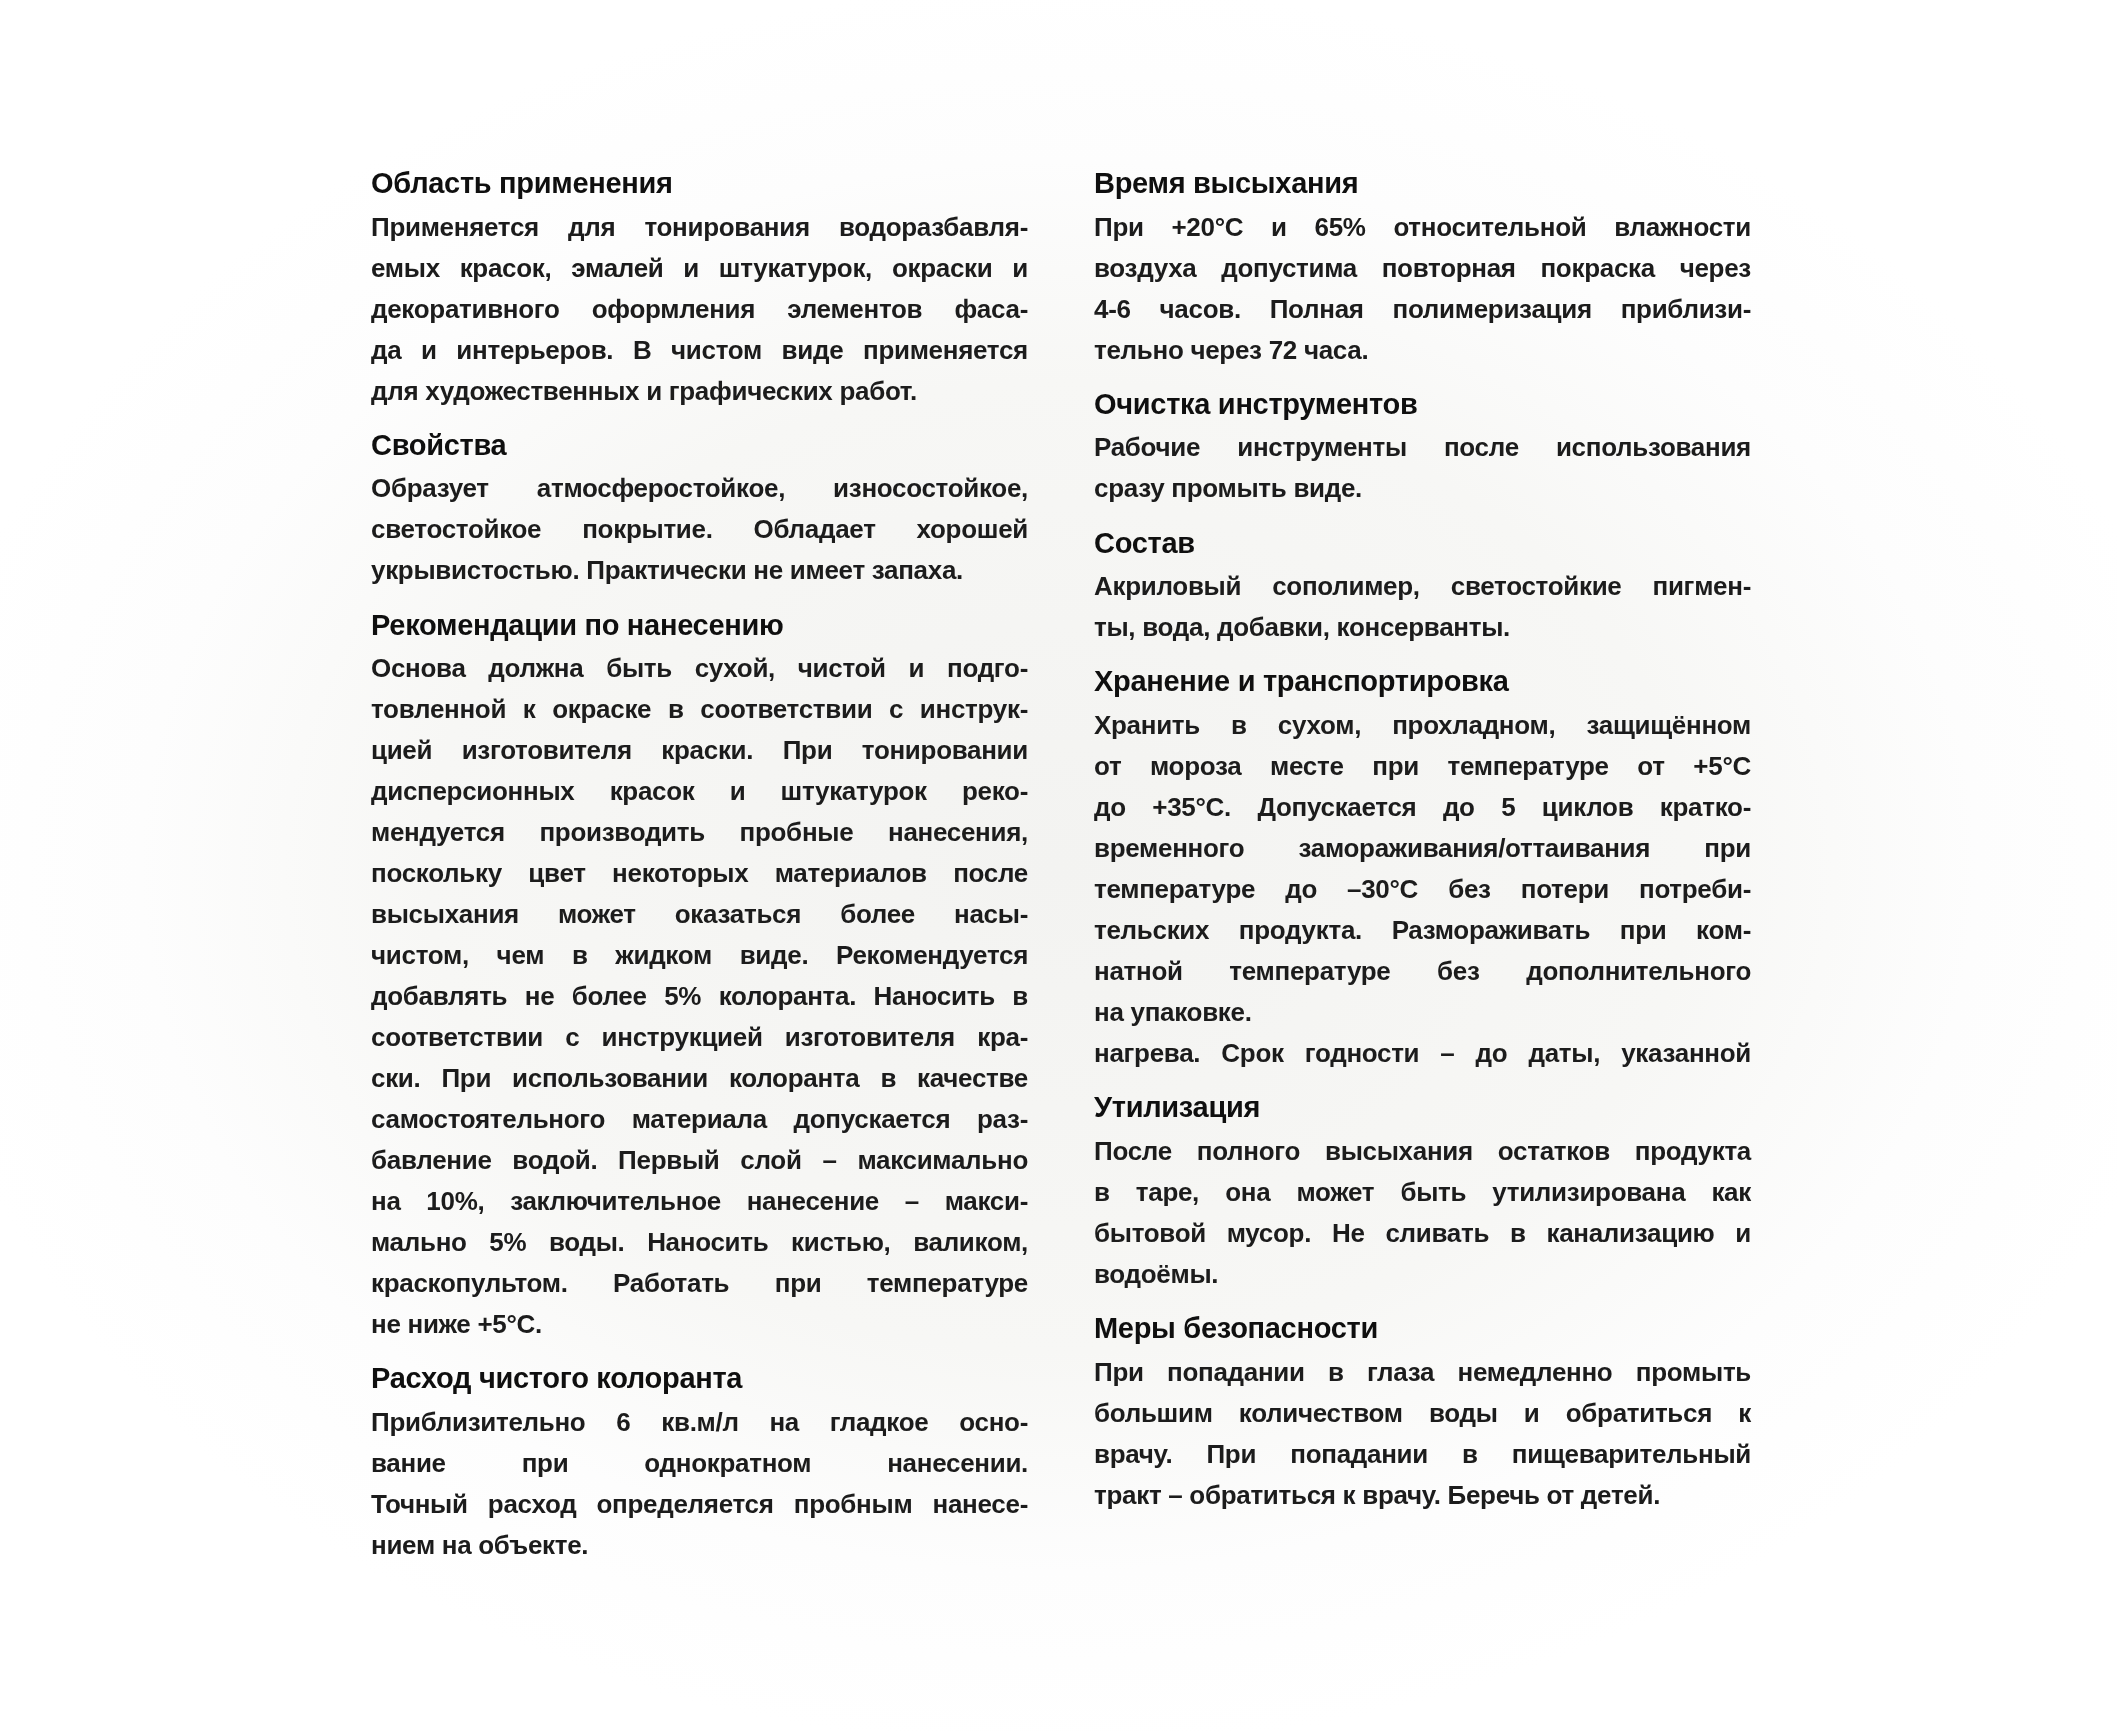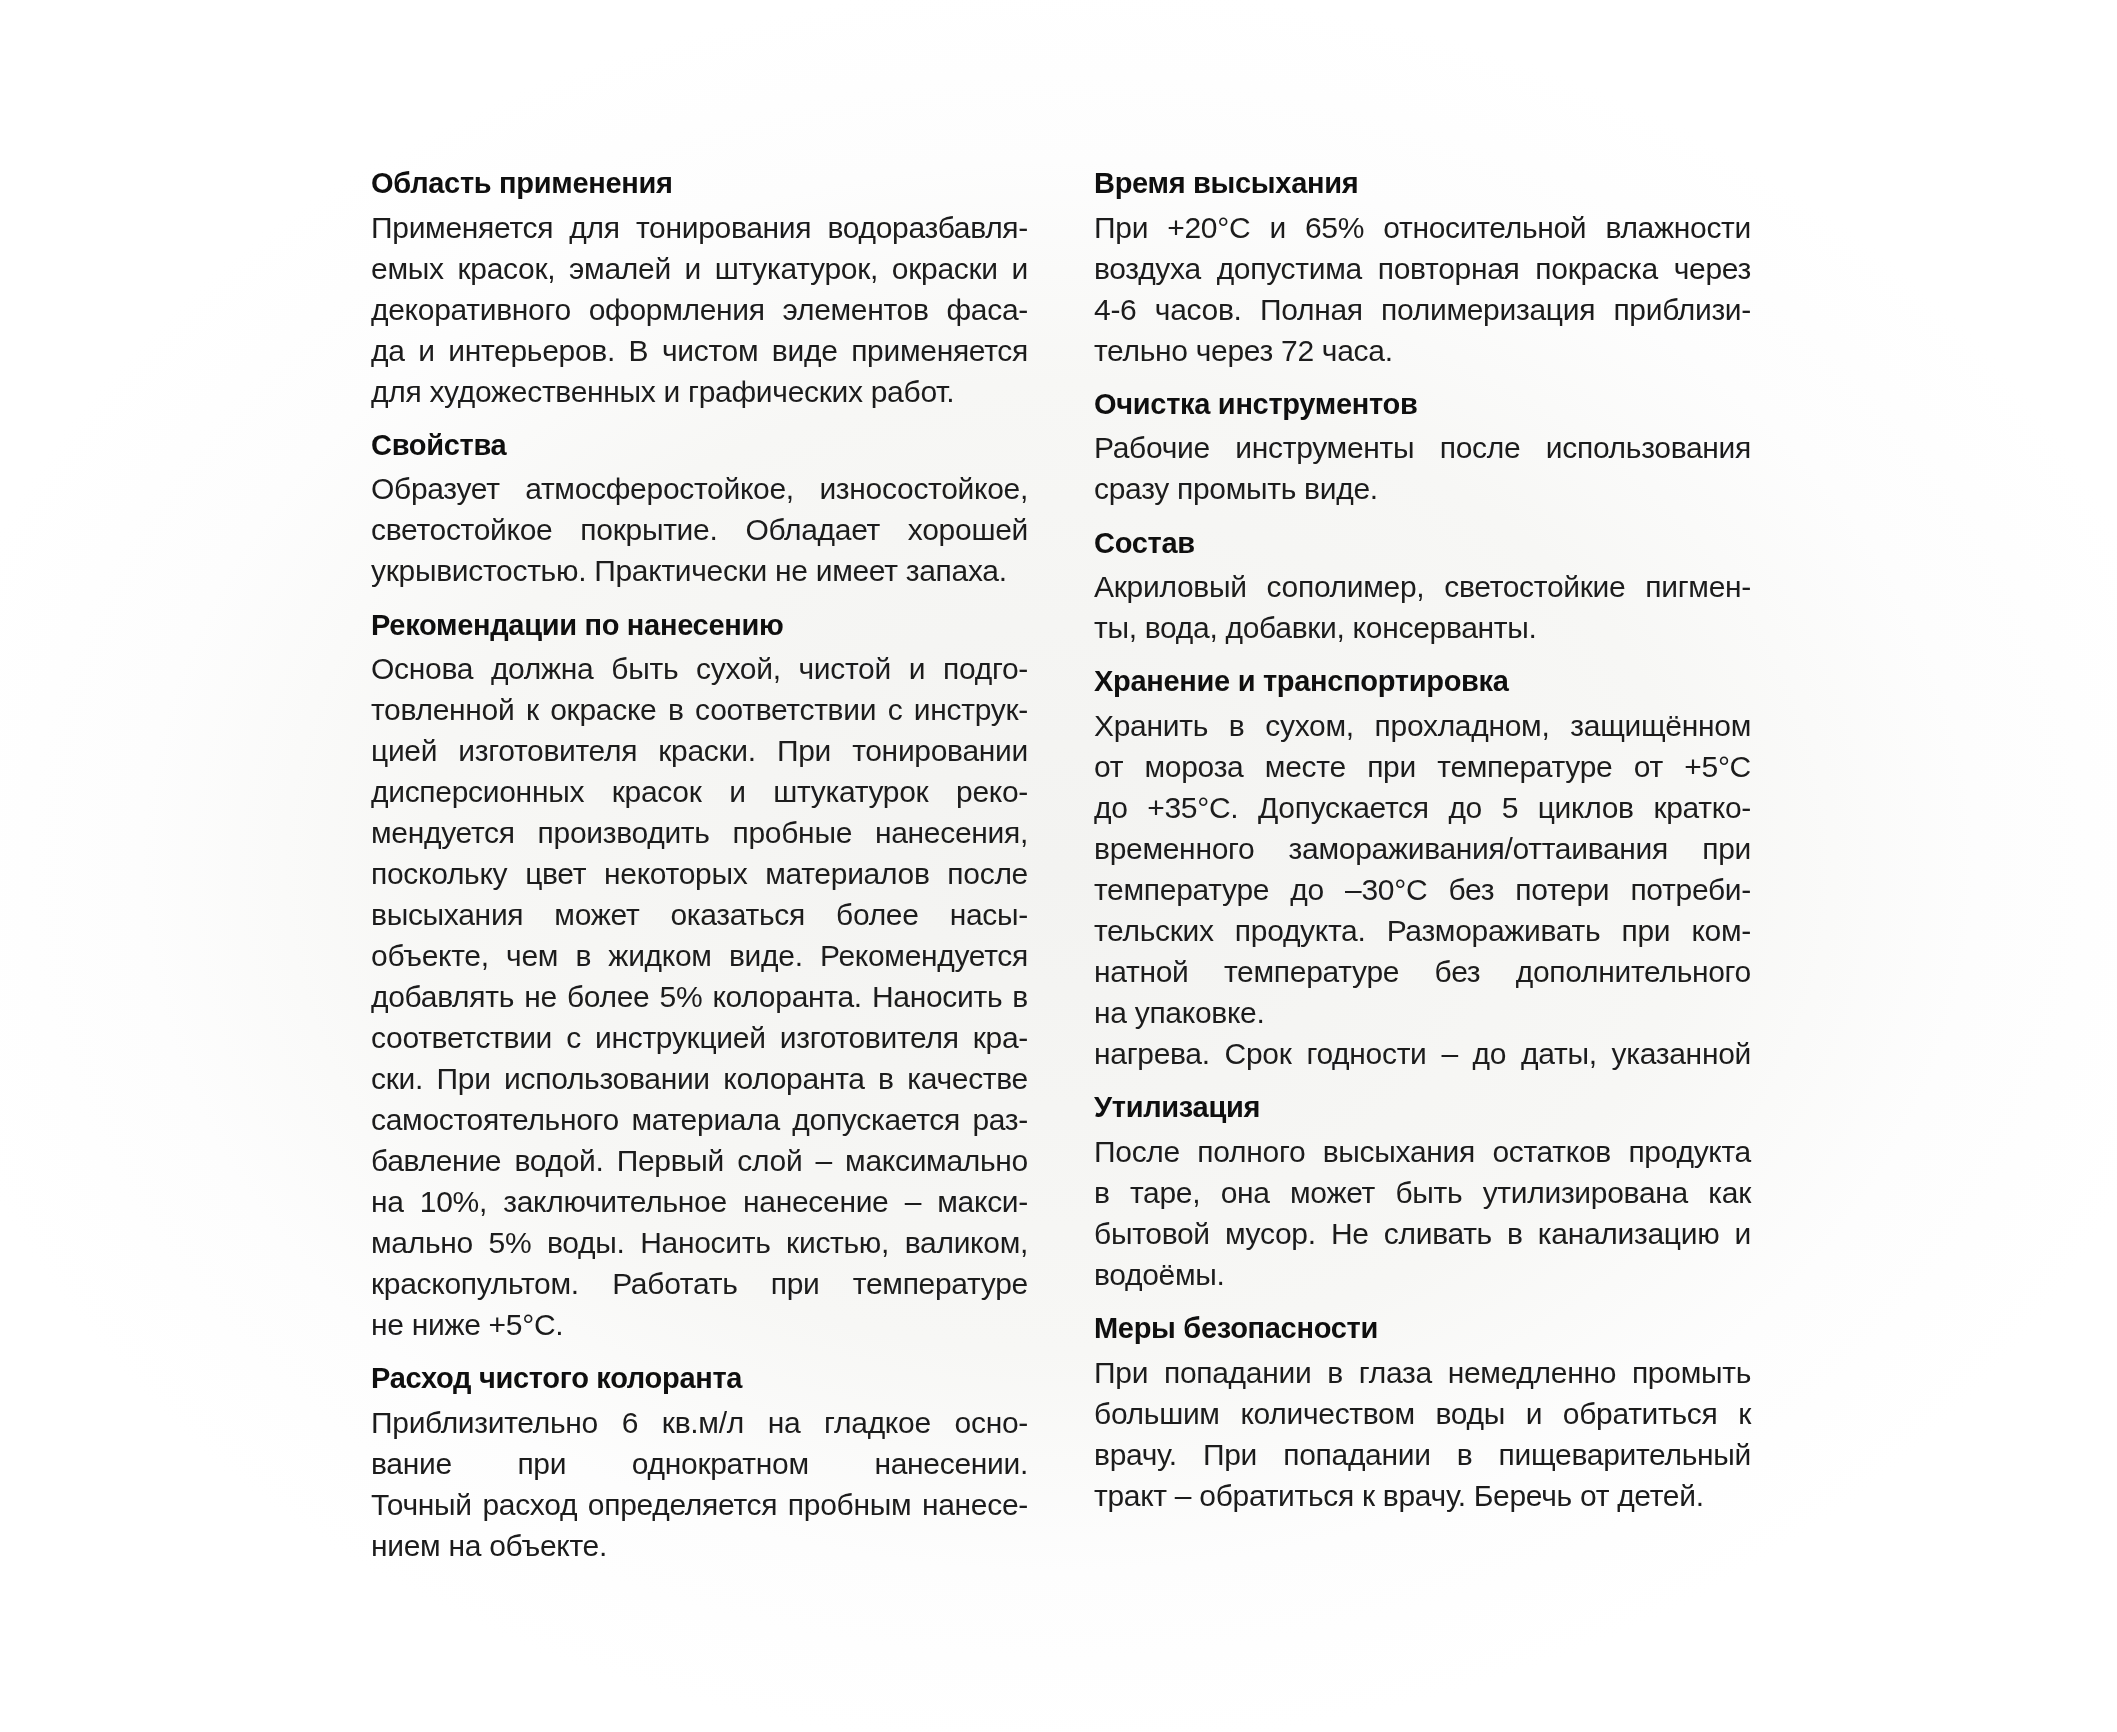--- a/index.html
+++ b/index.html
@@ -39,27 +39,28 @@
     line-height: 41px;
     letter-spacing: -0.3px;
     margin: 13.2px 0 2.6px 0;
     color: #0f0f0f;
     white-space: nowrap;
   }
   .section:first-child .section-title {
     margin-top: 0;
   }
   .text-line {
-    font-size: 30px;
+    font-size: 26px;
     line-height: 41px;
     letter-spacing: -0.3px;
     text-align: justify;
     text-align-last: justify;
     white-space: normal;
     color: #1c1c1c;
+    font-weight: bold;
   }
   .text-line.last {
     text-align-last: left;
   }
 </style>
 </head>
 <body>
 
 <div class="page">
   <div class="columns" id="columns">
@@ -85,21 +86,21 @@
         <div class="section">
           <div class="section-title">Рекомендации по нанесению</div>
           <div class="section-body">
             <div class="text-line">Основа должна быть сухой, чистой и подго-</div>
             <div class="text-line">товленной к окраске в соответствии с инструк-</div>
             <div class="text-line">цией изготовителя краски. При тонировании</div>
             <div class="text-line">дисперсионных красок и штукатурок реко-</div>
             <div class="text-line">мендуется производить пробные нанесения,</div>
             <div class="text-line">поскольку цвет некоторых материалов после</div>
             <div class="text-line">высыхания может оказаться более насы-</div>
-            <div class="text-line">объекте, чем в жидком виде. Рекомендуется</div>
+            <div class="text-line">чистом, чем в жидком виде. Рекомендуется</div>
             <div class="text-line">добавлять не более 5% колоранта. Наносить в</div>
             <div class="text-line">соответствии с инструкцией изготовителя кра-</div>
             <div class="text-line">ски. При использовании колоранта в качестве</div>
             <div class="text-line">самостоятельного материала допускается раз-</div>
             <div class="text-line">бавление водой. Первый слой – максимально</div>
             <div class="text-line">на 10%, заключительное нанесение – макси-</div>
             <div class="text-line">мально 5% воды. Наносить кистью, валиком,</div>
             <div class="text-line">краскопультом. Работать при температуре</div>
             <div class="text-line last">не ниже +5°С.</div>
           </div>

